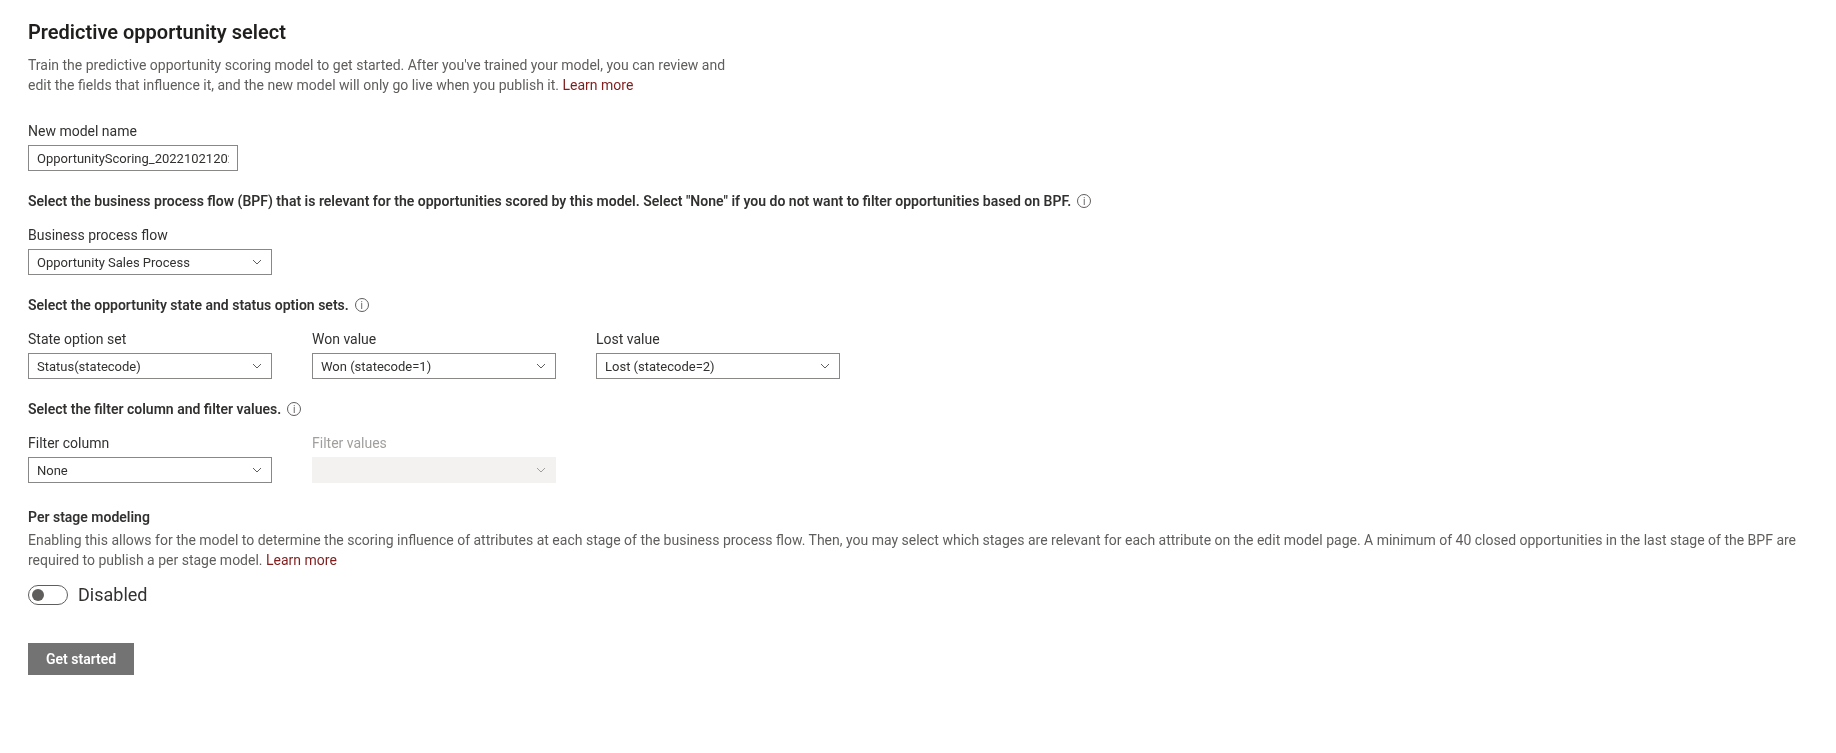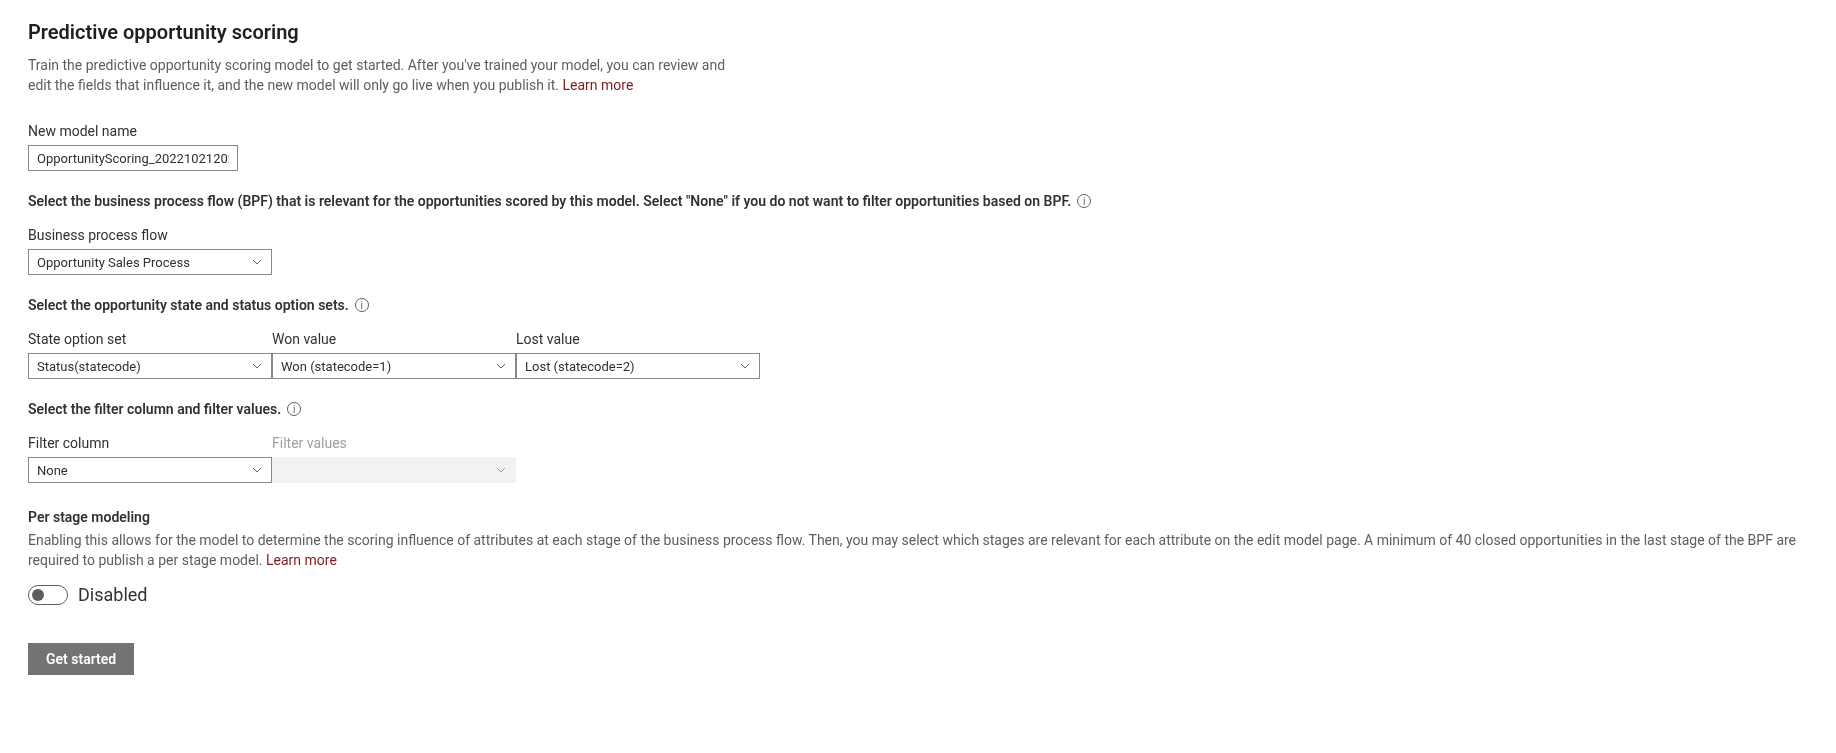--- a/index.html
+++ b/index.html
@@ -101,20 +101,21 @@
   .chevron {
     width: 28px;
     display: flex;
     align-items: center;
     justify-content: center;
     color: #605e5c;
   }
   .chevron svg { display:block; }
   .row-3 {
     display: flex;
+    gap: 40px;
   }
   .col { display: flex; flex-direction: column; }
   .per-stage-heading {
     font-size: 14px;
     font-weight: 600;
     margin: 26px 0 6px 0;
     color: #323130;
   }
   .per-stage-desc {
     font-size: 14px;
@@ -160,21 +161,21 @@
     font-weight: 600;
     font-family: inherit;
     cursor: pointer;
   }
 </style>
 </head>
 <body>
 
 <div class="page">
 
-  <h1 class="title">Predictive opportunity scoring</h1>
+  <h1 class="title">Predictive opportunity select</h1>
 
   <p class="subtitle">
     <span>Train the predictive opportunity scoring model to get started. After you've trained your model, you can review and edit the fields that influence it, and the new model will only go live when you publish it. </span><a class="link">Learn more</a>
   </p>
 
   
   <label class="field-label">New model name</label>
   <input class="text-input" type="text" value="OpportunityScoring_202210212022" style="">
 
   

